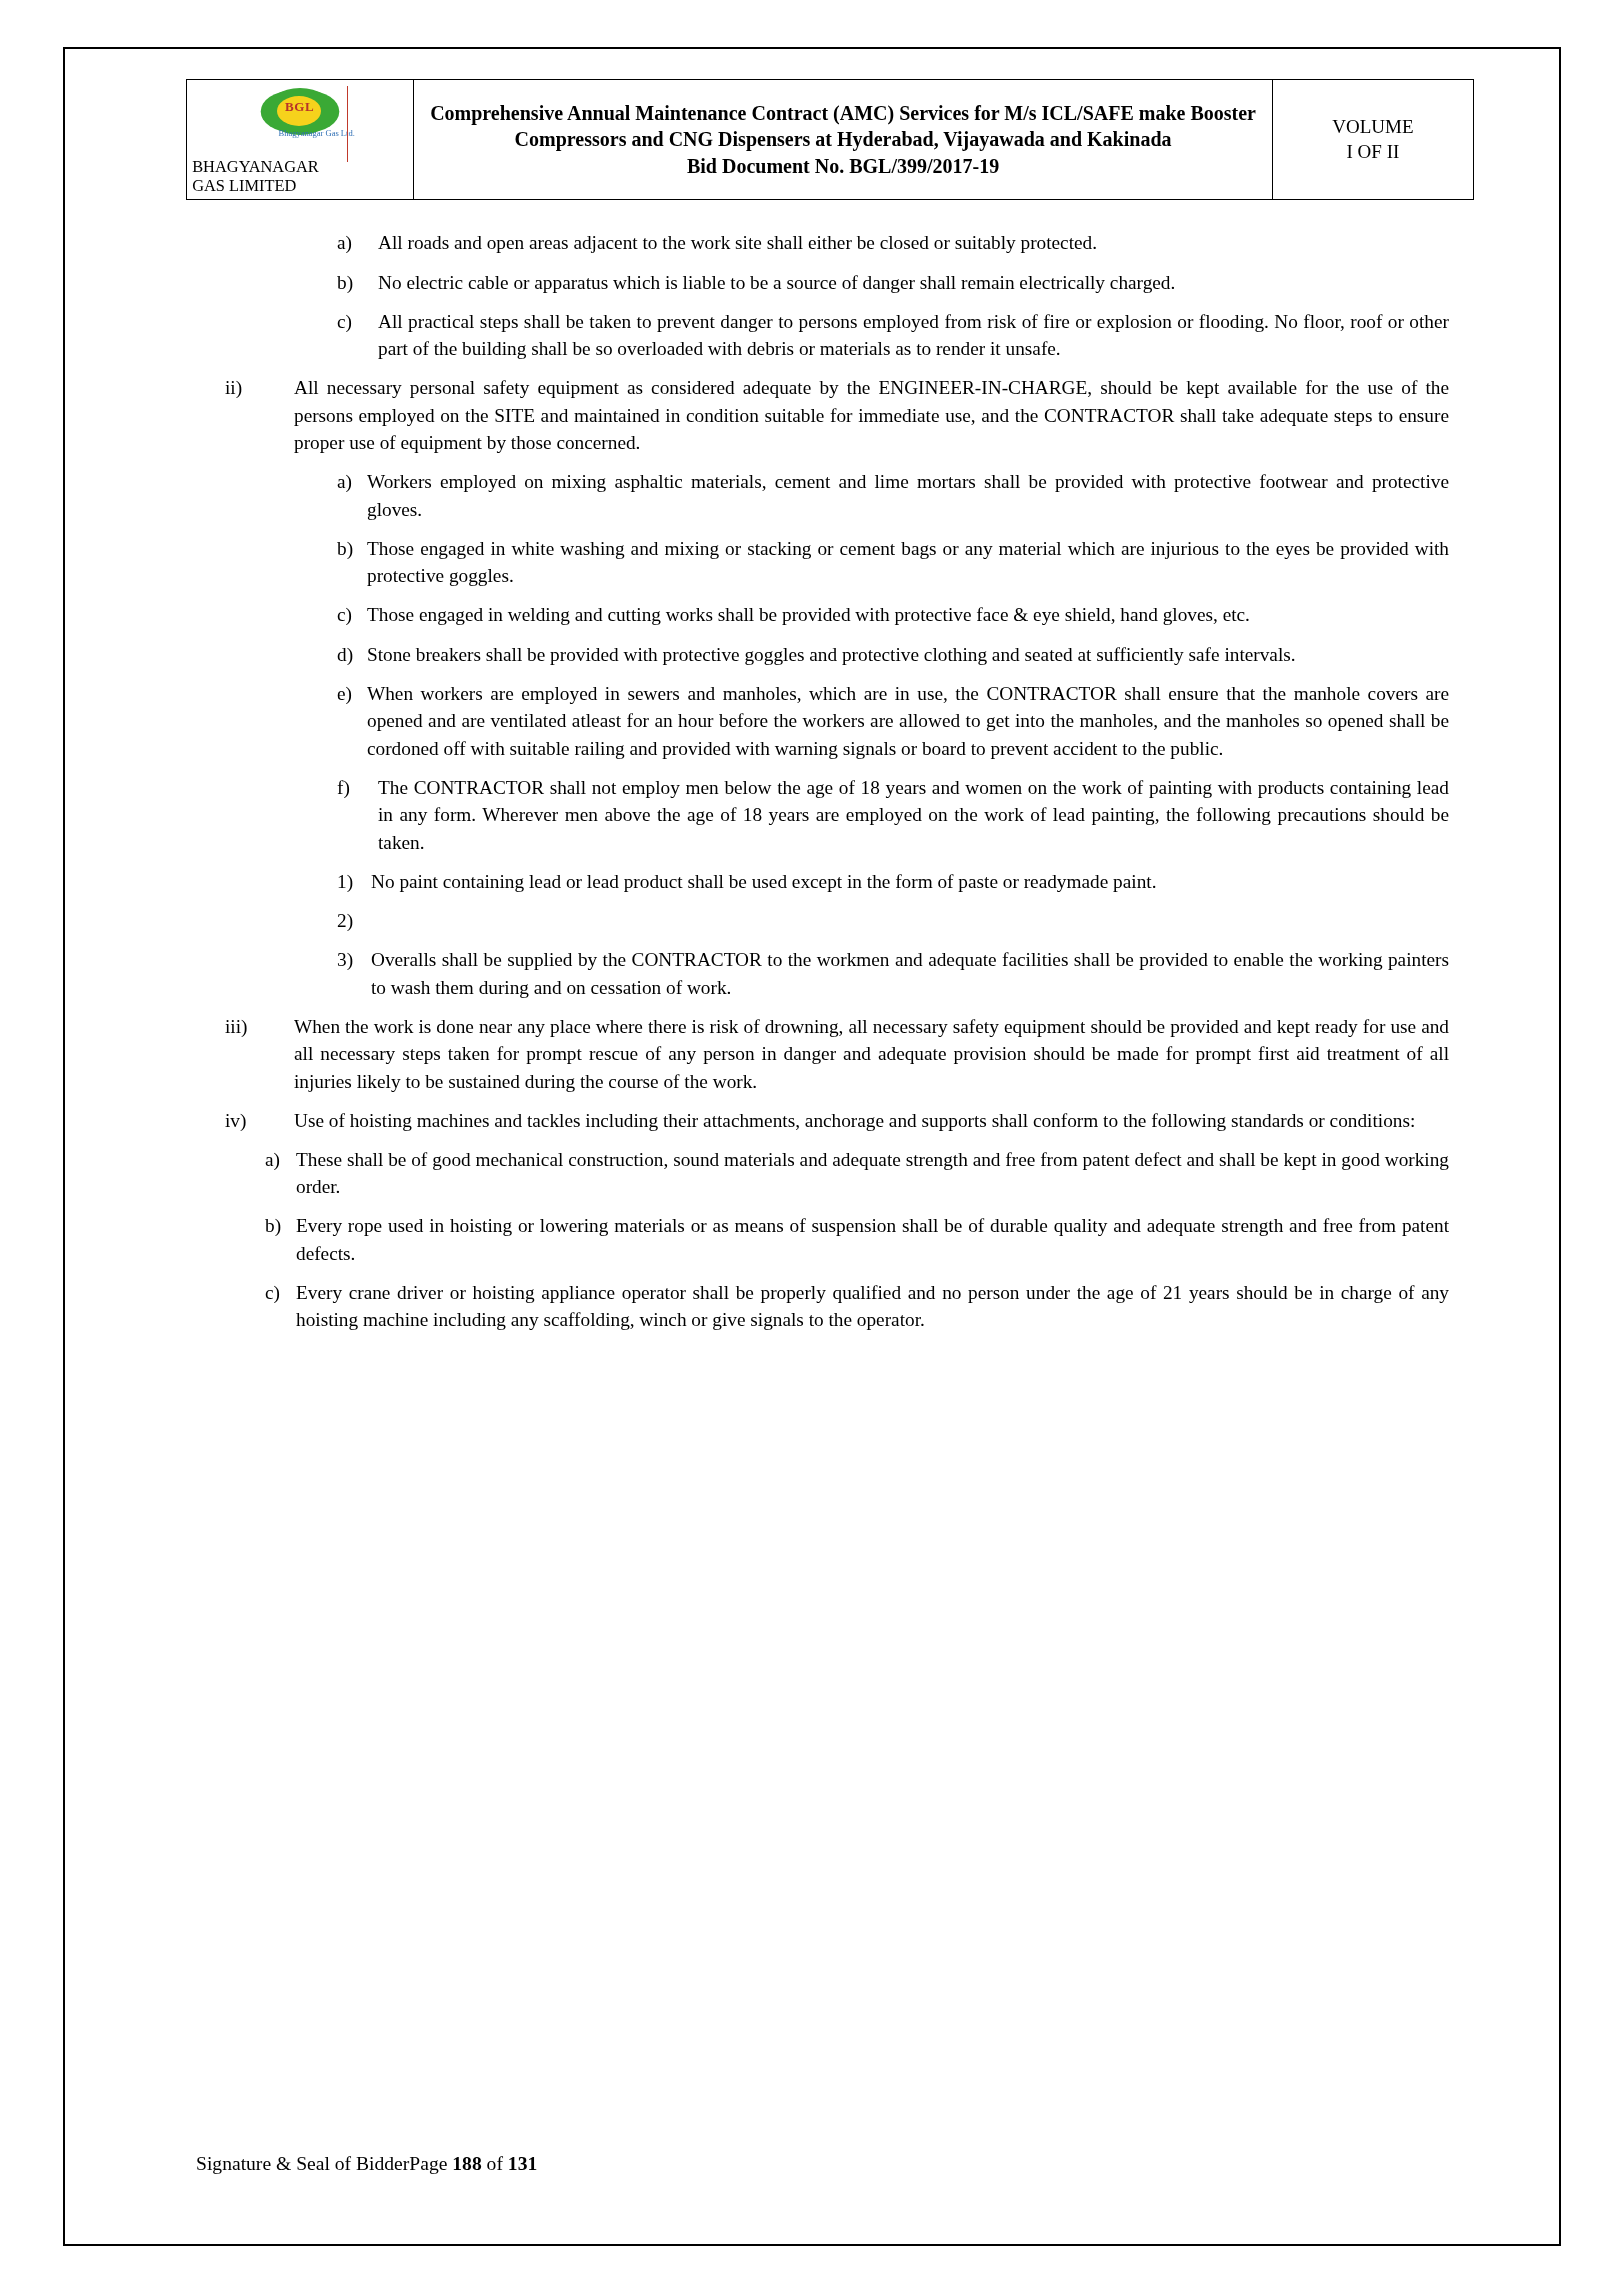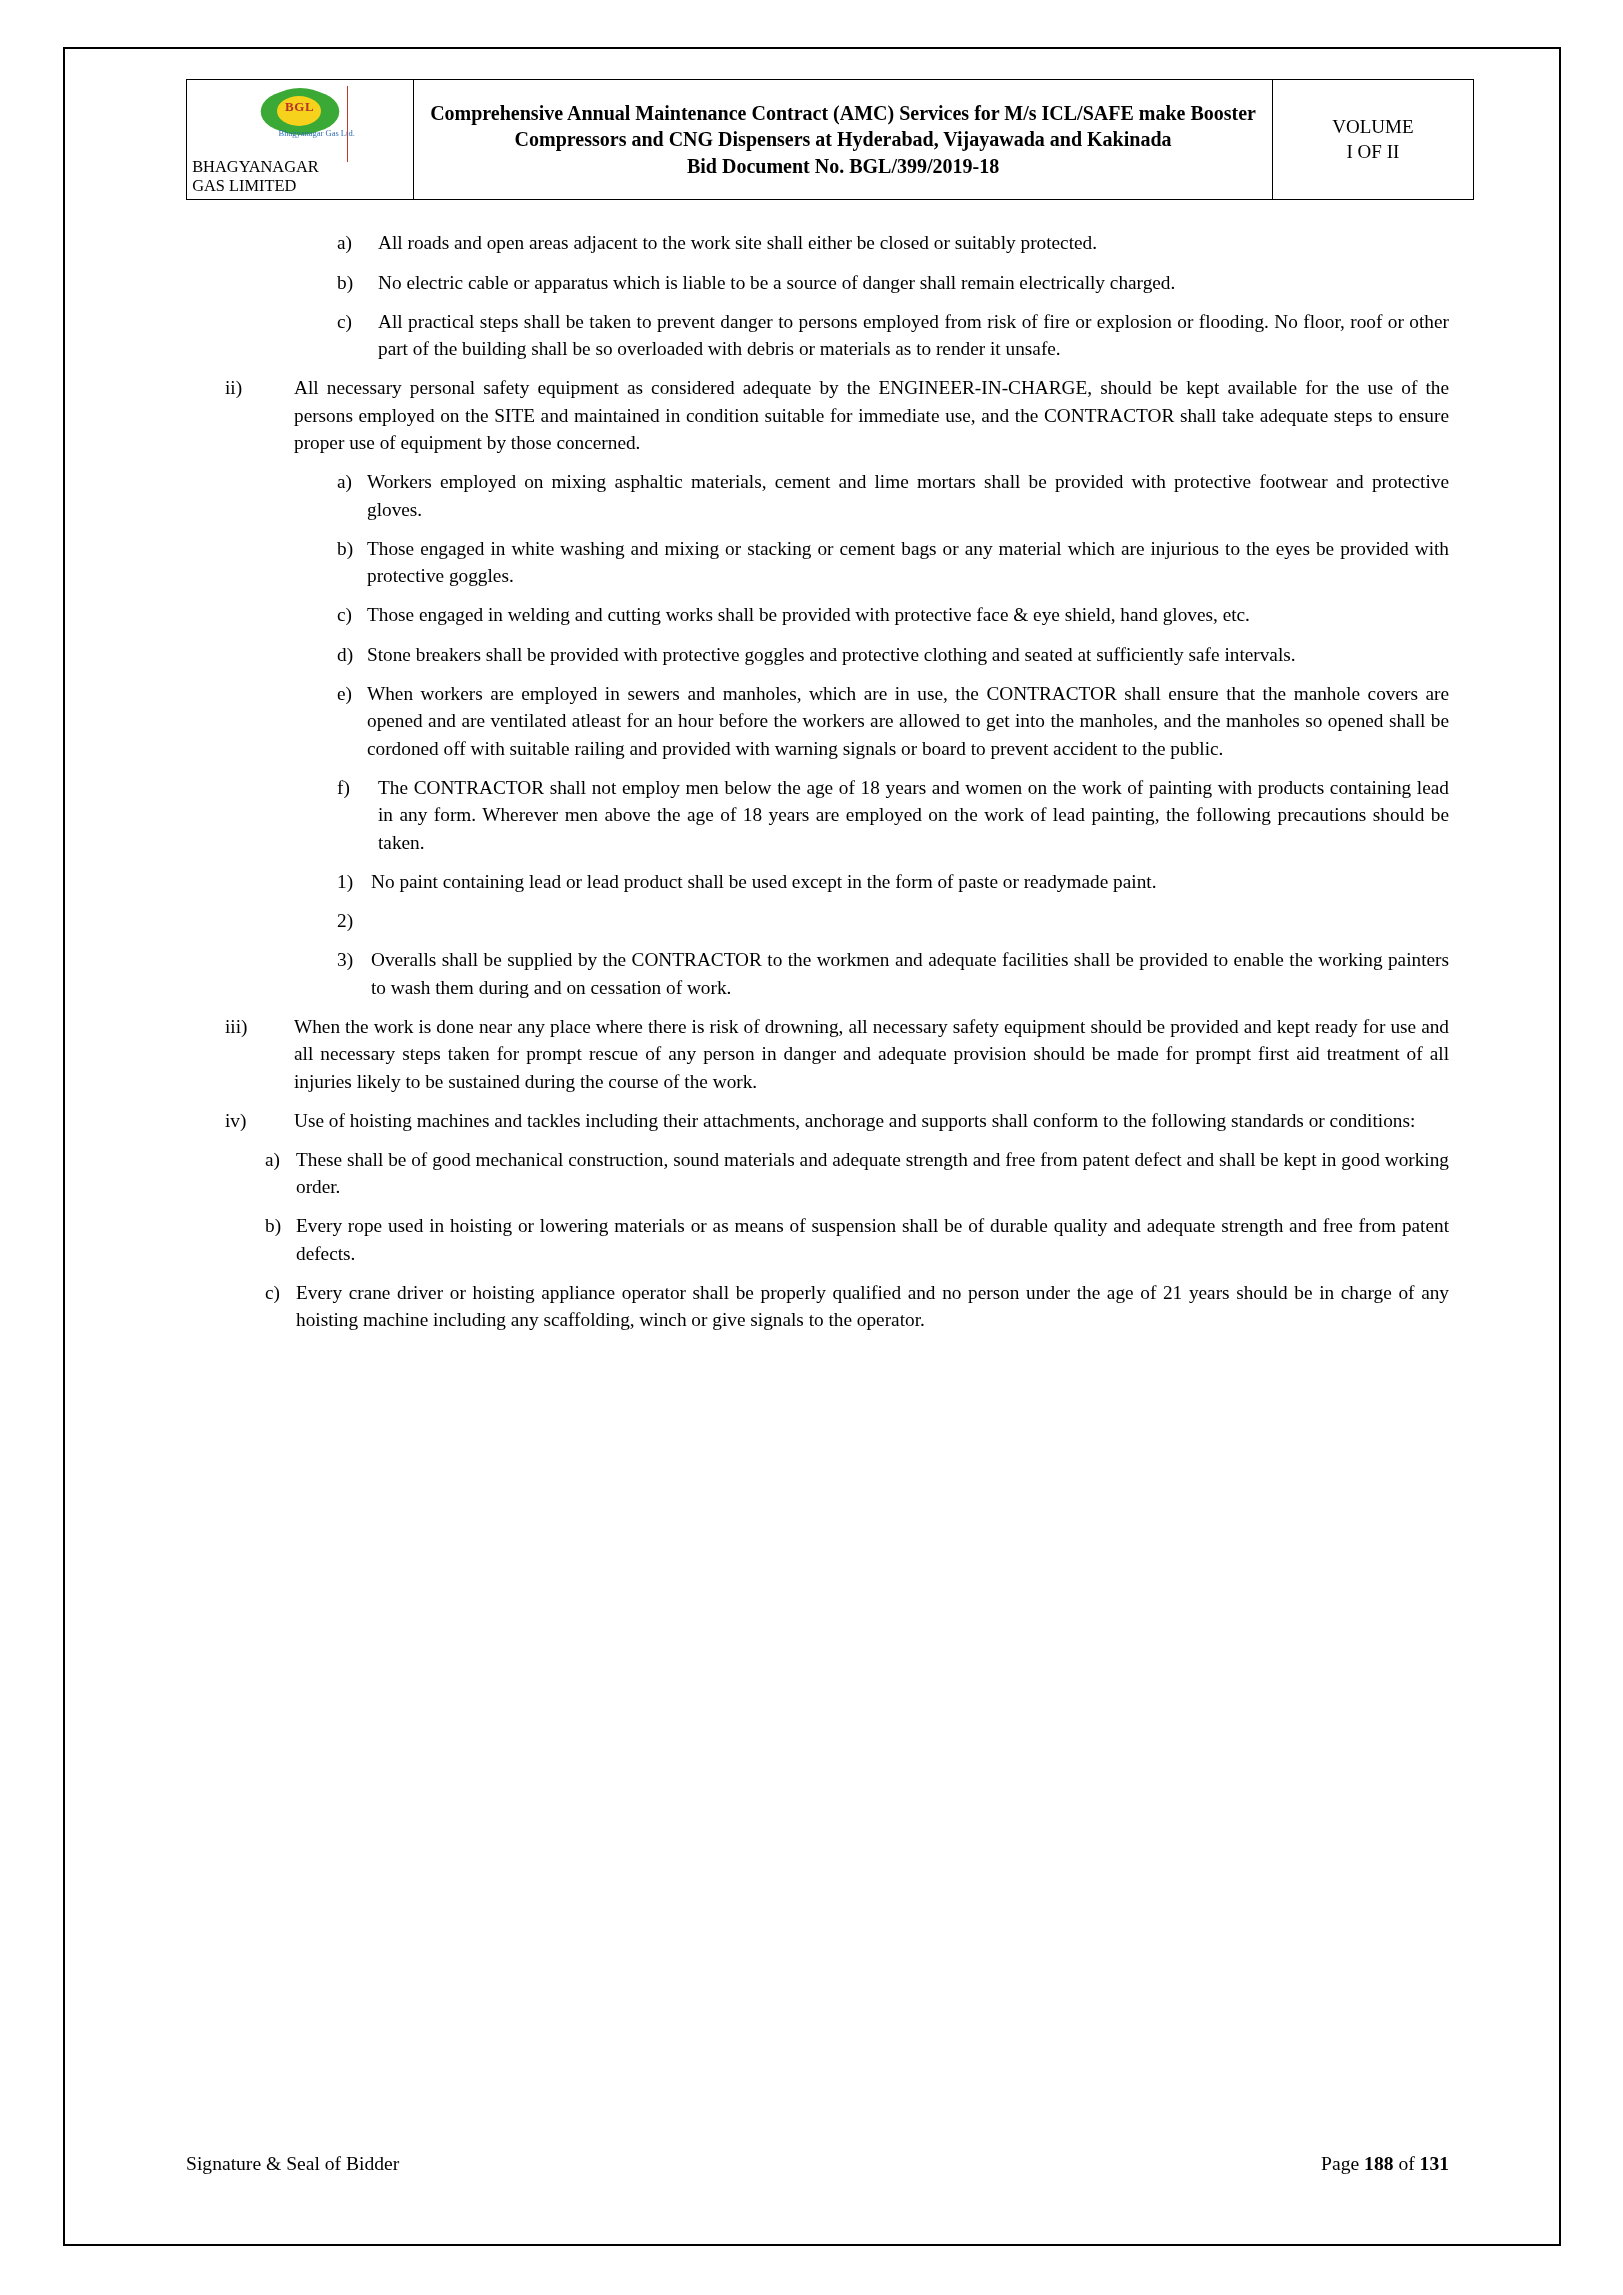--- a/index.html
+++ b/index.html
@@ -165,25 +165,25 @@
 
   .lvl-num { padding-left: 151px; }
   .lvl-num .mark { width: 34px; }
 
   .lvl-alpha-out { padding-left: 79px; }
   .lvl-alpha-out .mark { width: 31px; }
 
   
   .footer {
     position: absolute;
-    left: 186px;
+    left: 196px;
     top: 2153px;
     width: 1263px;
     display: flex;
-    justify-content: space-between;
+    justify-content: flex-start;
     font-size: 19.6px;
     font-family: "Liberation Serif", serif;
   }
   .footer .right b { font-weight: bold; }
 </style>
 </head>
 <body>
 
 <div class="page">
   <div class="page-border"></div>
@@ -199,21 +199,21 @@
             <div class="logo-inner"></div>
             <div class="logo-bgl">BGL</div>
             <div class="logo-sub">Bhagyanagar Gas Ltd.</div>
             <div class="logo-redline"></div>
           </div>
           <div class="logo-name" style="white-space: pre-line;">BHAGYANAGAR
 GAS LIMITED</div>
         </td>
         <td class="title-cell">
           <div class="hdr-title">Comprehensive Annual Maintenance Contract (AMC) Services for M/s ICL/SAFE make Booster Compressors and CNG Dispensers at Hyderabad, Vijayawada and Kakinada</div>
-          <div class="hdr-title">Bid Document No. BGL/399/2019-18</div>
+          <div class="hdr-title">Bid Document No. BGL/399/2017-19</div>
         </td>
         <td class="volume-cell">
           <div class="hdr-vol">VOLUME</div>
           <div class="hdr-vol">I OF II</div>
         </td>
       </tr>
     </tbody>
       </table>
 
     <div class="body-text">

